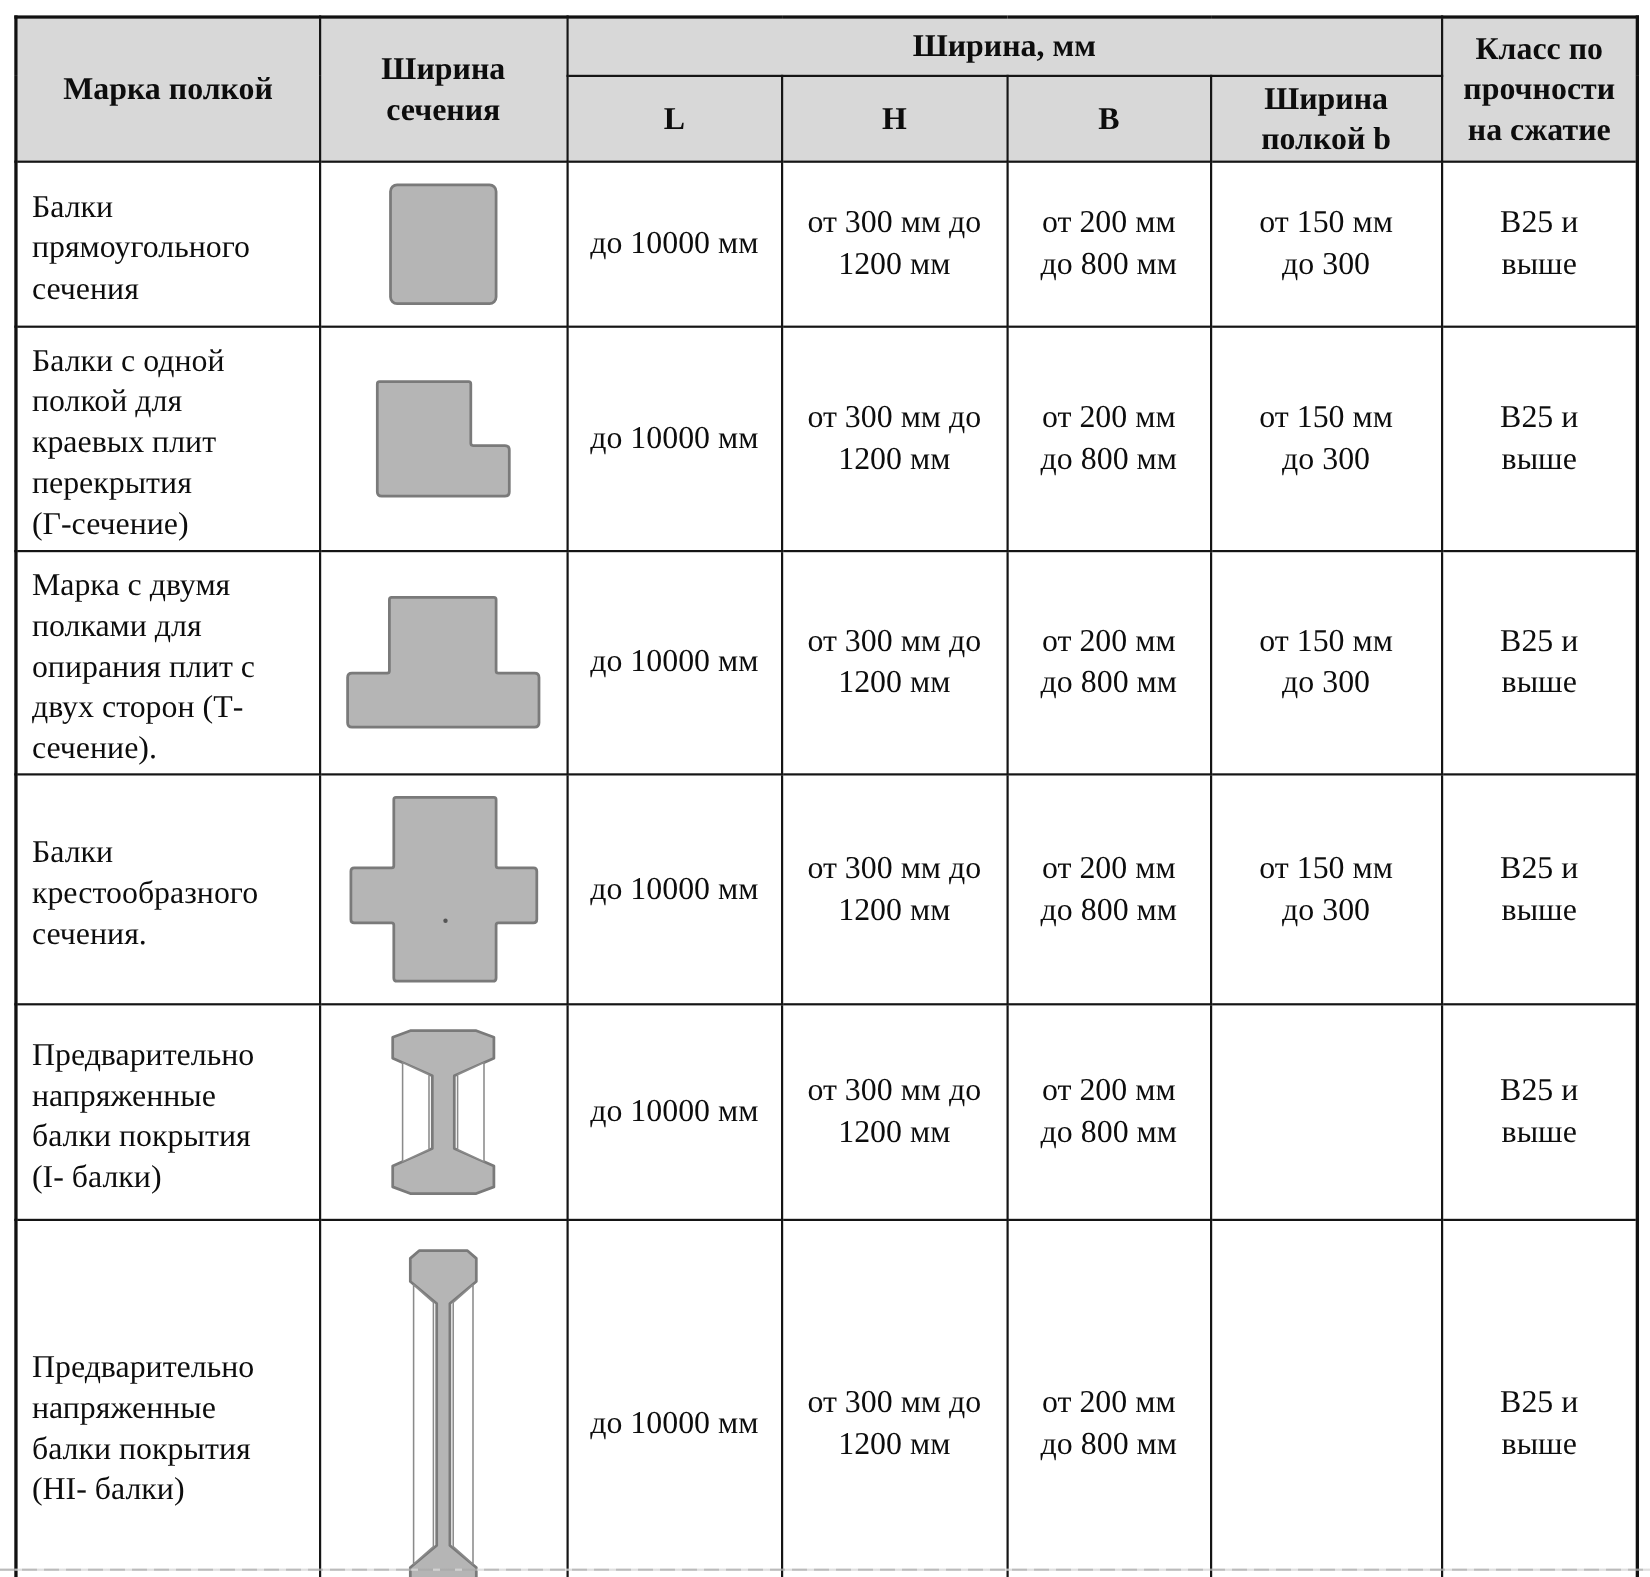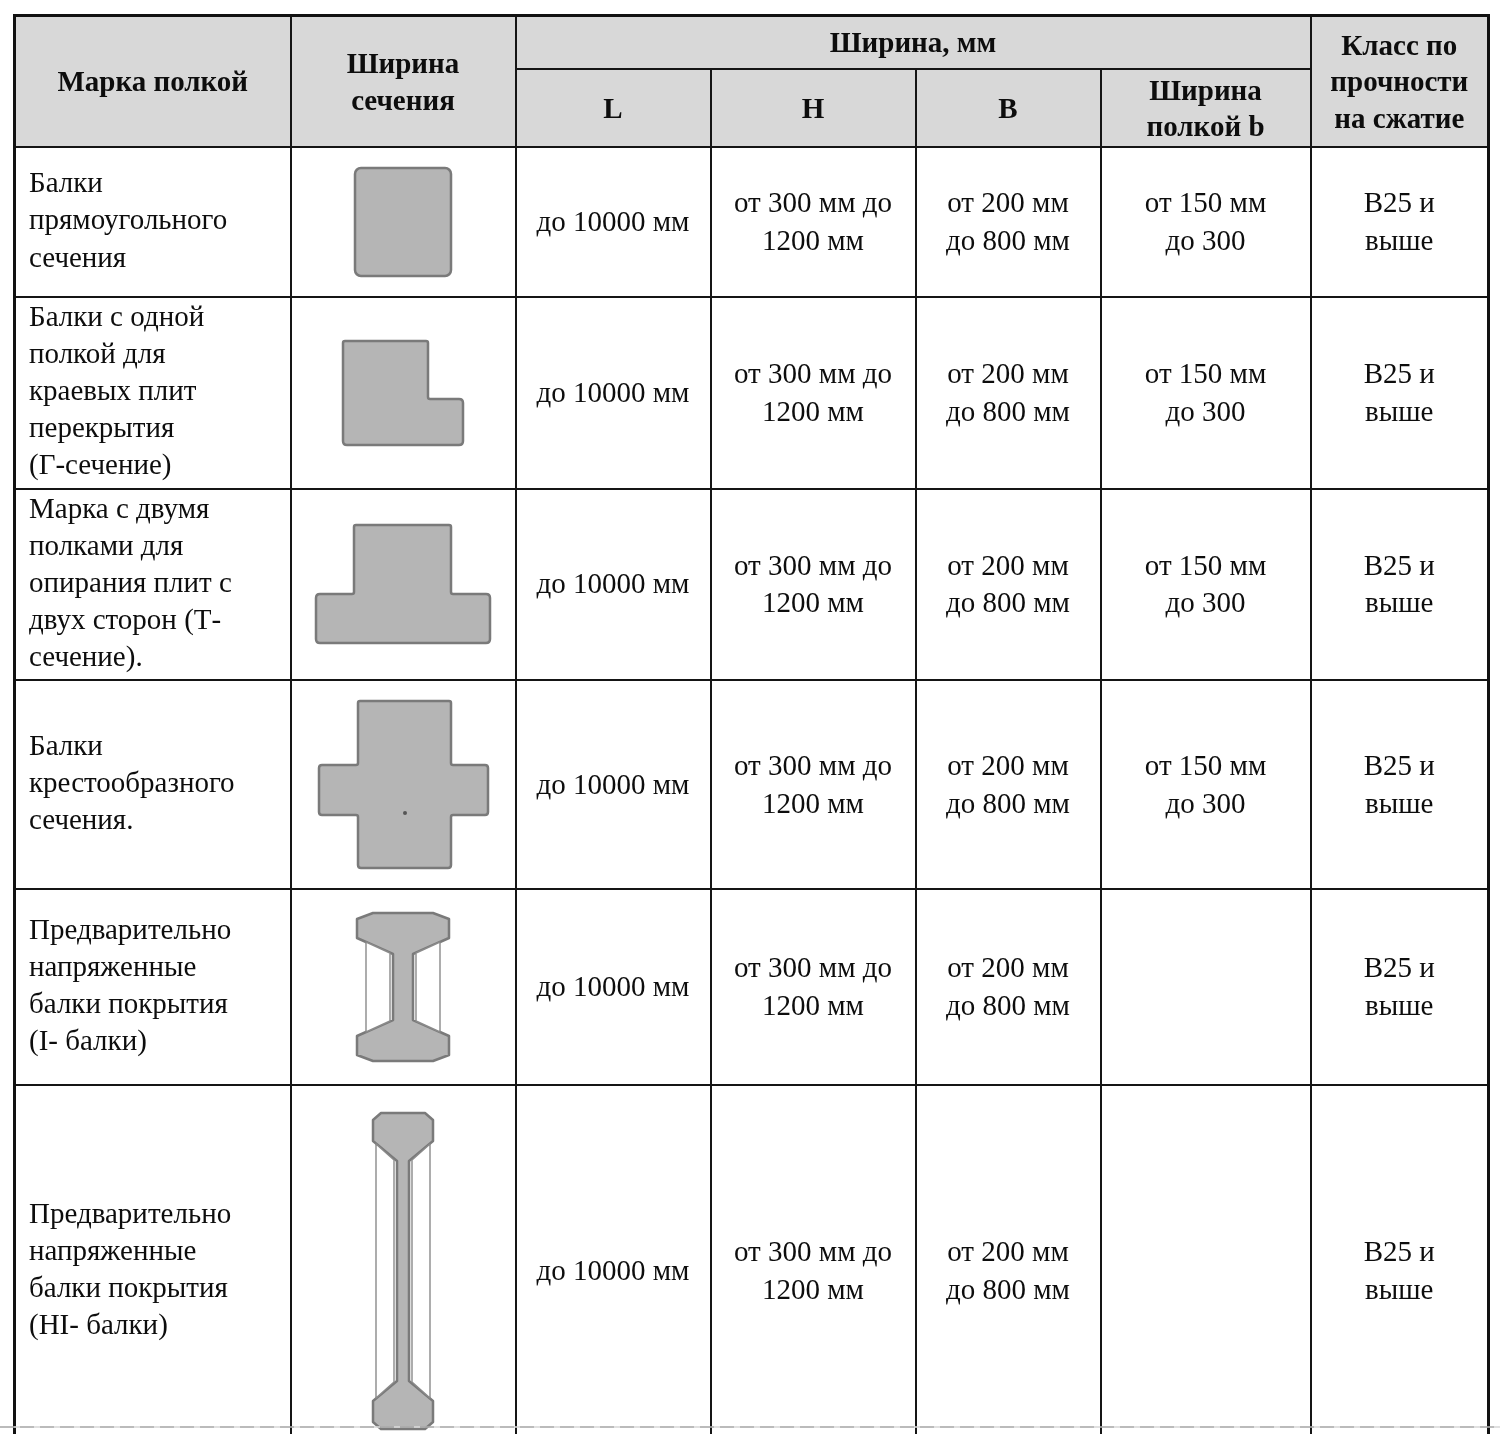--- a/index.html
+++ b/index.html
@@ -33,21 +33,21 @@
   }
   td.cell{
     font-size:29px;
     line-height:1.3;
     text-align:center;
     padding:2px 6px;
     background:#ffffff;
   }
   td.name{
     text-align:left;
-    padding:0 10px 4px 13px;
+    padding:12px 10px 4px 13px;
     line-height:1.28;
   }
   td.sketch{
     text-align:center;
     padding:0;
   }
   td.sketch svg{display:block;margin:0 auto;}
   .shape-fill{fill:#b5b5b5;stroke:#7a7a7a;stroke-width:2.5;stroke-linejoin:round;}
   .shape-gap{fill:#ffffff;stroke:#8a8a8a;stroke-width:1.4;stroke-linejoin:round;}
   .underline-artifact{

